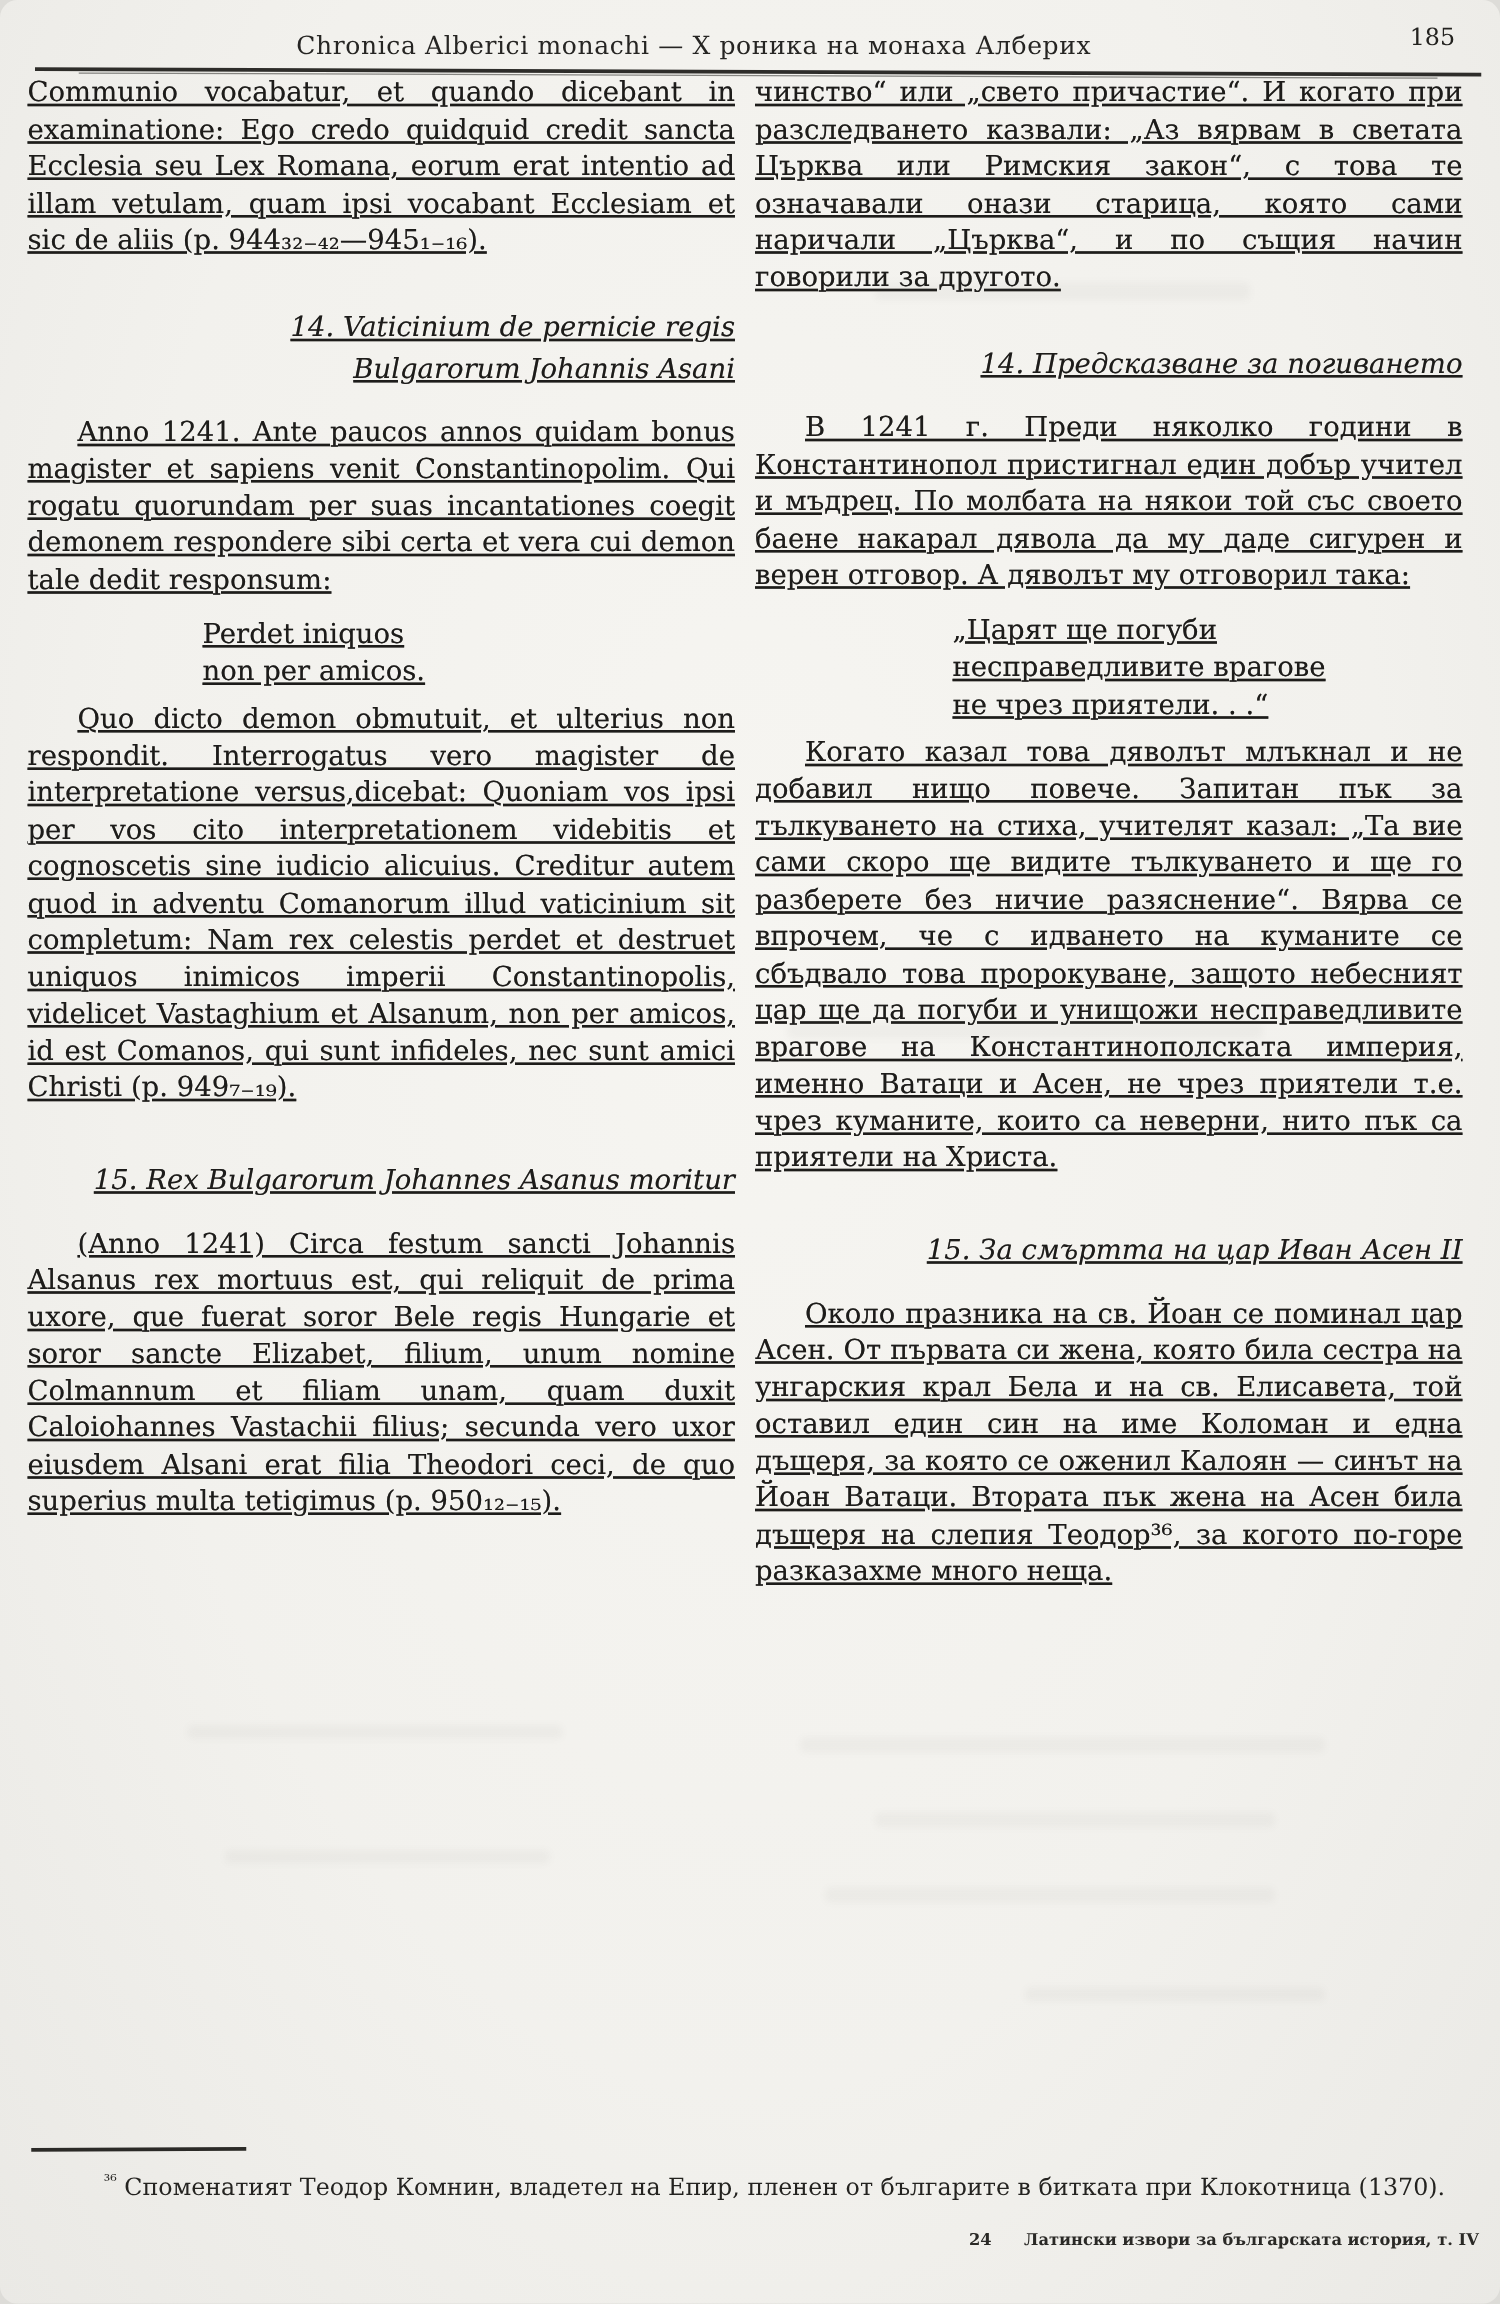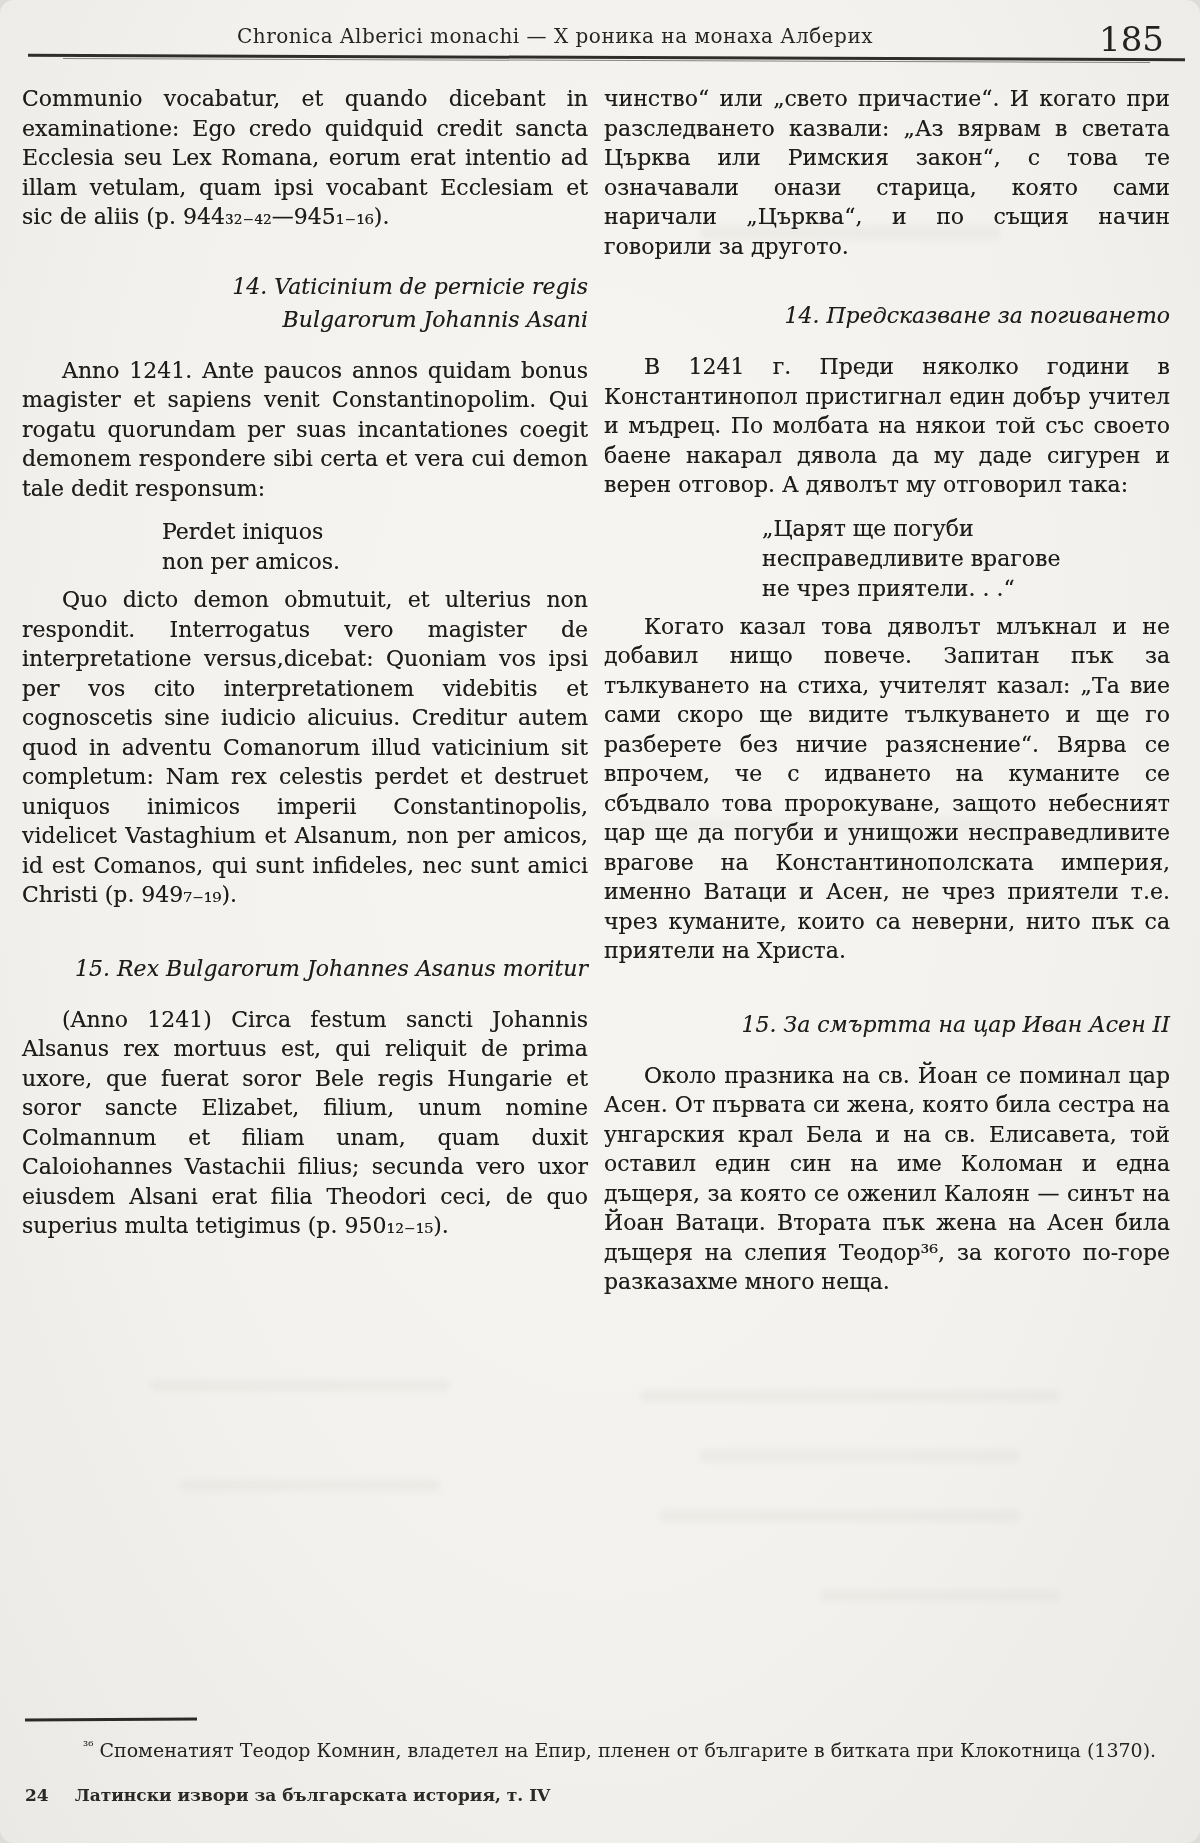--- a/index.html
+++ b/index.html
@@ -28,21 +28,21 @@
     font-size: 20px;
     letter-spacing: 0.5px;
     color: #262523;
     transform: translateX(-45px);
     white-space: nowrap;
   }
   .page-number {
     position: absolute;
     top: 19px;
     right: 36px;
-    font-size: 34px;
+    font-size: 19px;
     color: #23221f;
   }
   .header-rule {
     position: absolute;
     top: 56px;
     left: 28px;
     width: 1157px;
     height: 3px;
     background: #2e2d2a;
     transform: rotate(0.22deg);
@@ -52,25 +52,26 @@
     position: absolute;
     top: 4px;
     left: 3%;
     width: 94%;
     height: 1px;
     background: rgba(46,45,42,0.55);
   }
   
   .columns {
     position: absolute;
-    top: 84px;
+    top: 60px;
     left: 22px;
     width: 1162px;
     display: flex;
     gap: 16px;
+    text-decoration: underline;
   }
   .col {
     width: 566px;
     font-size: 22px;
     line-height: 29.5px;
     text-align: justify;
     text-shadow: 0 0 0.5px rgba(25,24,22,0.55);
   }
   .body-text {
     margin: 0;
@@ -114,23 +115,24 @@
     margin: 0;
     font-size: 19px;
     line-height: 26px;
     text-indent: 58px;
     text-align: justify;
     color: #242320;
   }
   .footnote sup { font-size: 13px; }
   .signature {
     margin: 22px 0 0 0;
-    font-size: 17px;
+    font-size: 13px;
     font-weight: bold;
     color: #2a2926;
+    text-align: right;
   }
   .signature .sig-text { margin-left: 26px; }
   
   .smudge {
     position: absolute;
     background: #6d6b66;
     opacity: 0.05;
     filter: blur(3px);
     border-radius: 4px;
     pointer-events: none;

